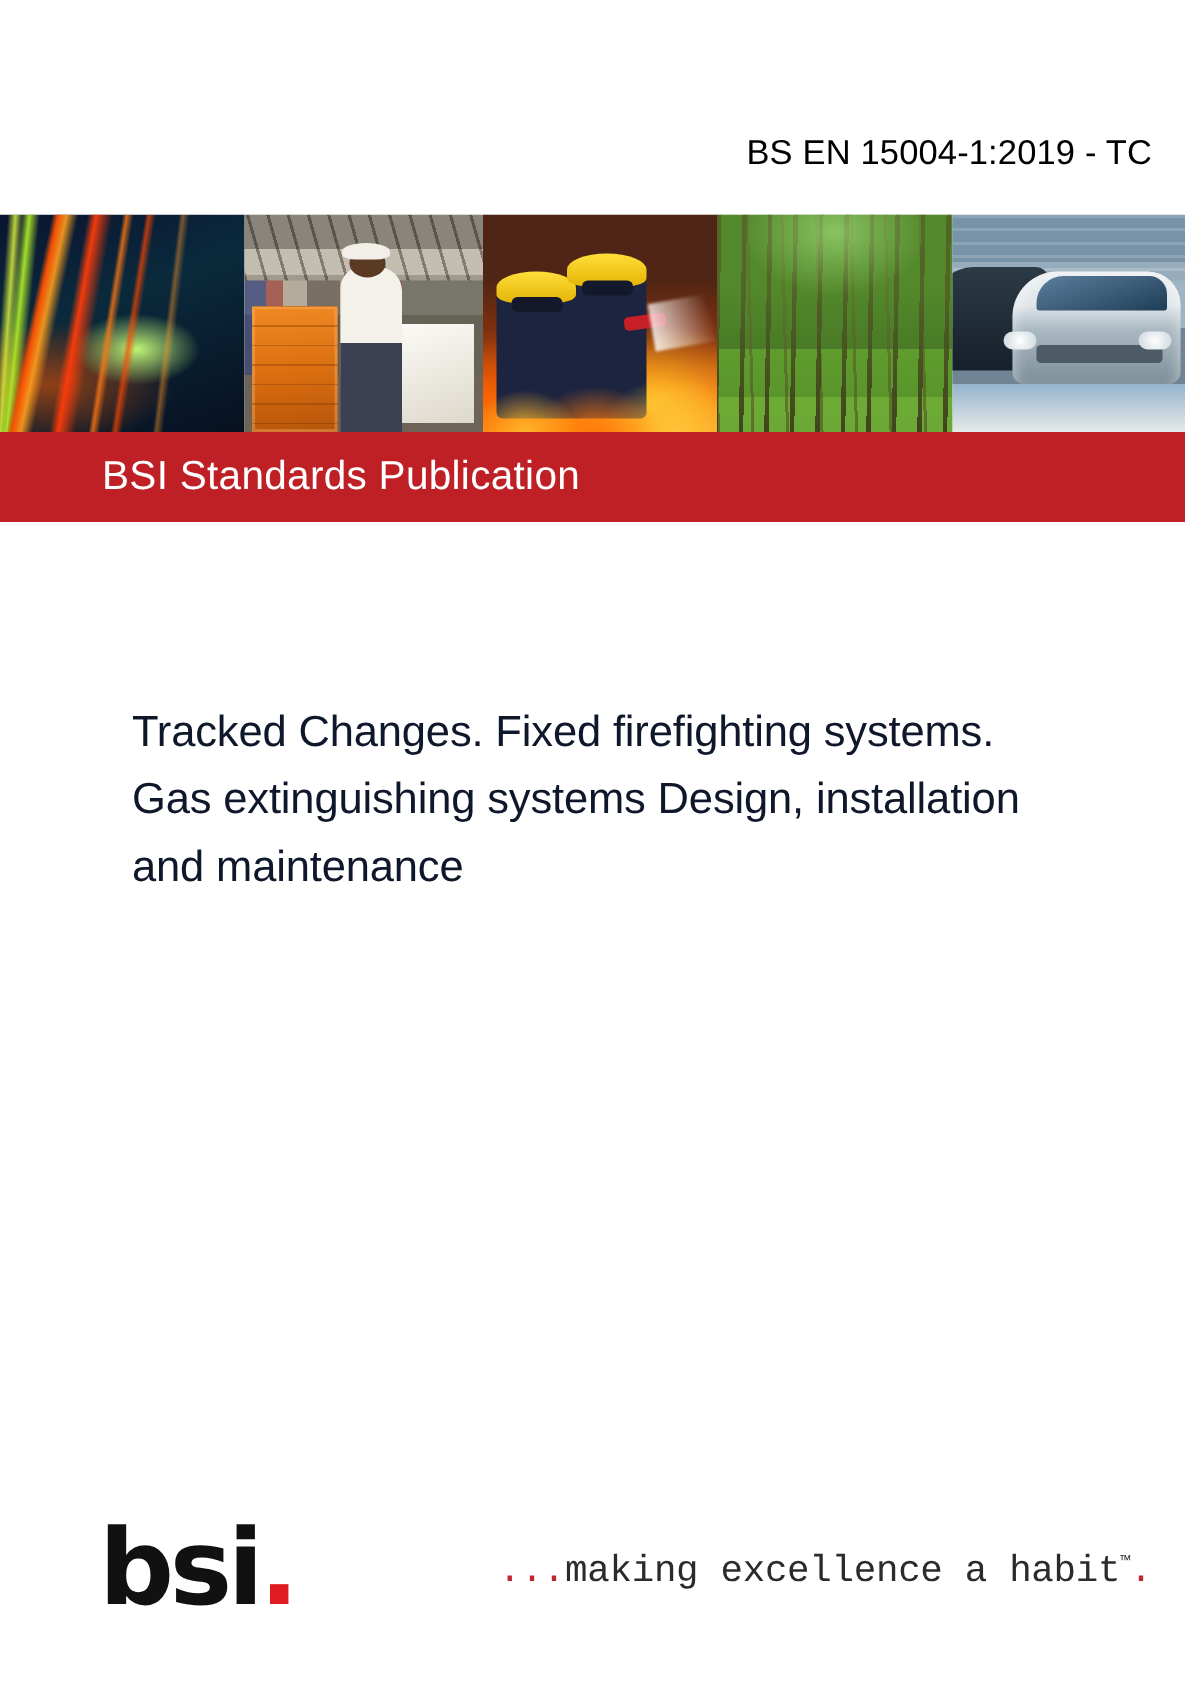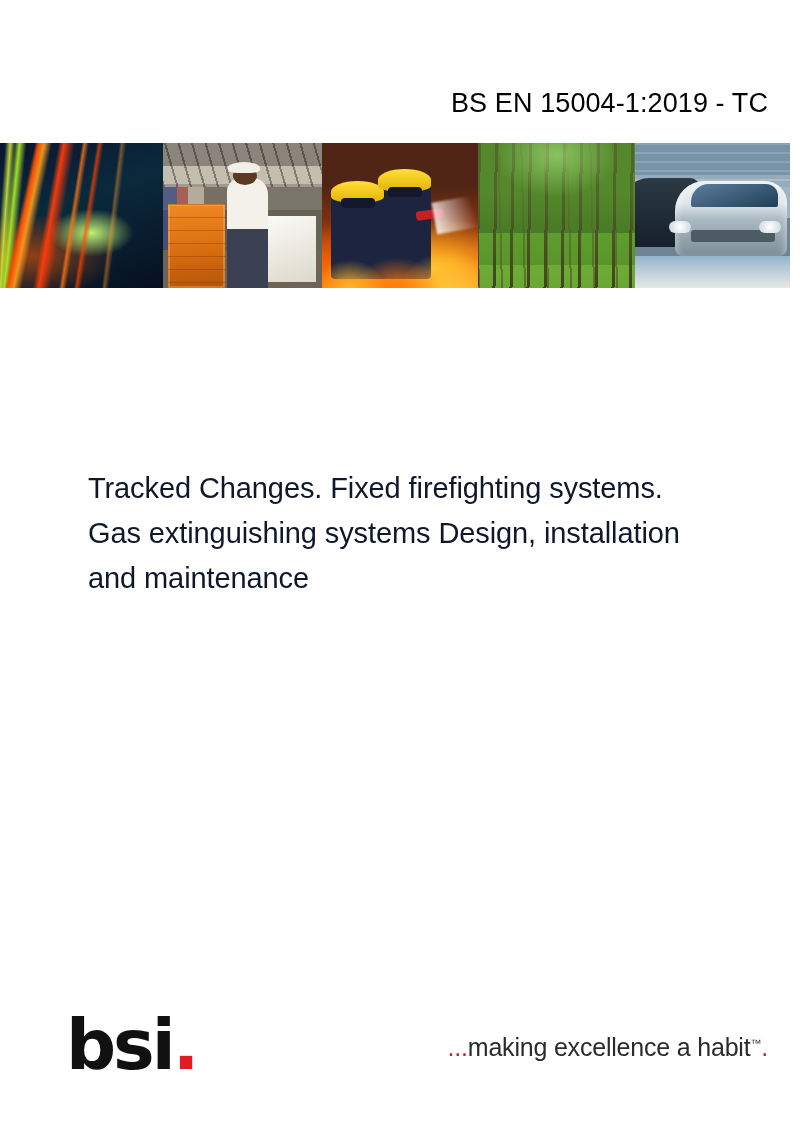--- a/index.html
+++ b/index.html
@@ -19,21 +19,21 @@
     position: absolute;
     inset: 0;
     background: #ffffff;
   }
 
   
   .std-ref {
     position: absolute;
     top: 88px;
     right: 32px;
-    font-size: 27px;
+    font-size: 23px;
     color: #000000;
     letter-spacing: 0.1px;
     white-space: nowrap;
   }
 
   
   .hero-strip {
     position: absolute;
     left: 0;
     top: 143px;
@@ -280,20 +280,21 @@
   .bsi-logo .dot { color: #e01b22; }
 
   .tagline {
     position: absolute;
     right: 32px;
     bottom: 18px;
     font-size: 25px;
     color: #2b2b2b;
     letter-spacing: -0.2px;
     white-space: nowrap;
+    font-family: Liberation Mono, monospace;
   }
   .tagline .lead { color: #c0262c; }
   .tagline .tm {
     font-size: 11px;
     vertical-align: super;
   }
   .tagline .enddot { color: #c0262c; }
 </style>
 </head>
 <body>
@@ -336,20 +337,23 @@
       <div class="car-front"></div>
       <div class="windshield"></div>
       <div class="grille"></div>
       <div class="headlamp l"></div>
       <div class="headlamp r"></div>
       <div class="floorglow"></div>
     </div>
 
   </div>
 
+  <div class="red-banner">
+    <div class="red-banner-label">BSI Standards Publication</div>
+  </div>
 
   <div class="doc-title">Tracked Changes. Fixed firefighting systems. Gas extinguishing systems Design, installation and maintenance</div>
 
   <div class="footer">
     <div class="bsi-logo"><span>bsi</span><span class="dot">.</span></div>
 
     <div class="tagline"><span class="lead">...</span><span>making excellence a habit</span><span class="tm">™</span><span class="enddot">.</span></div>
   </div>
 
 </div>

